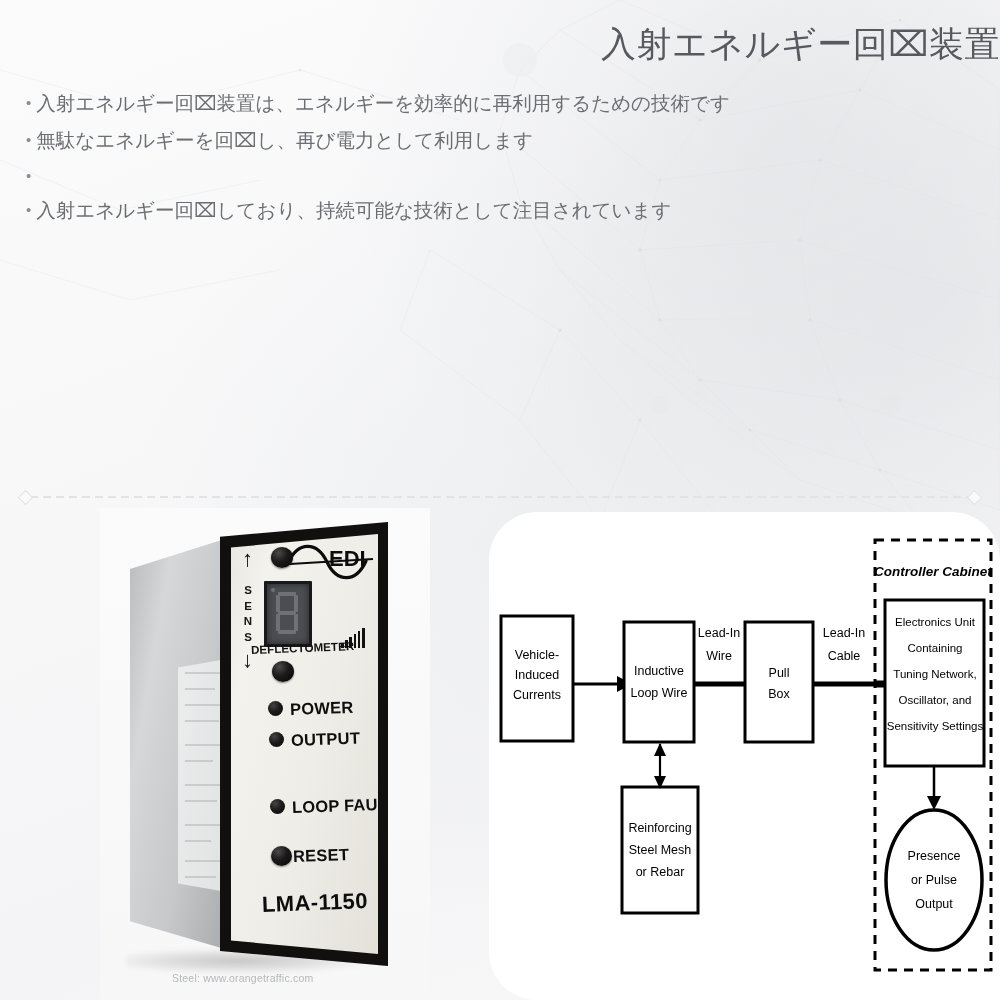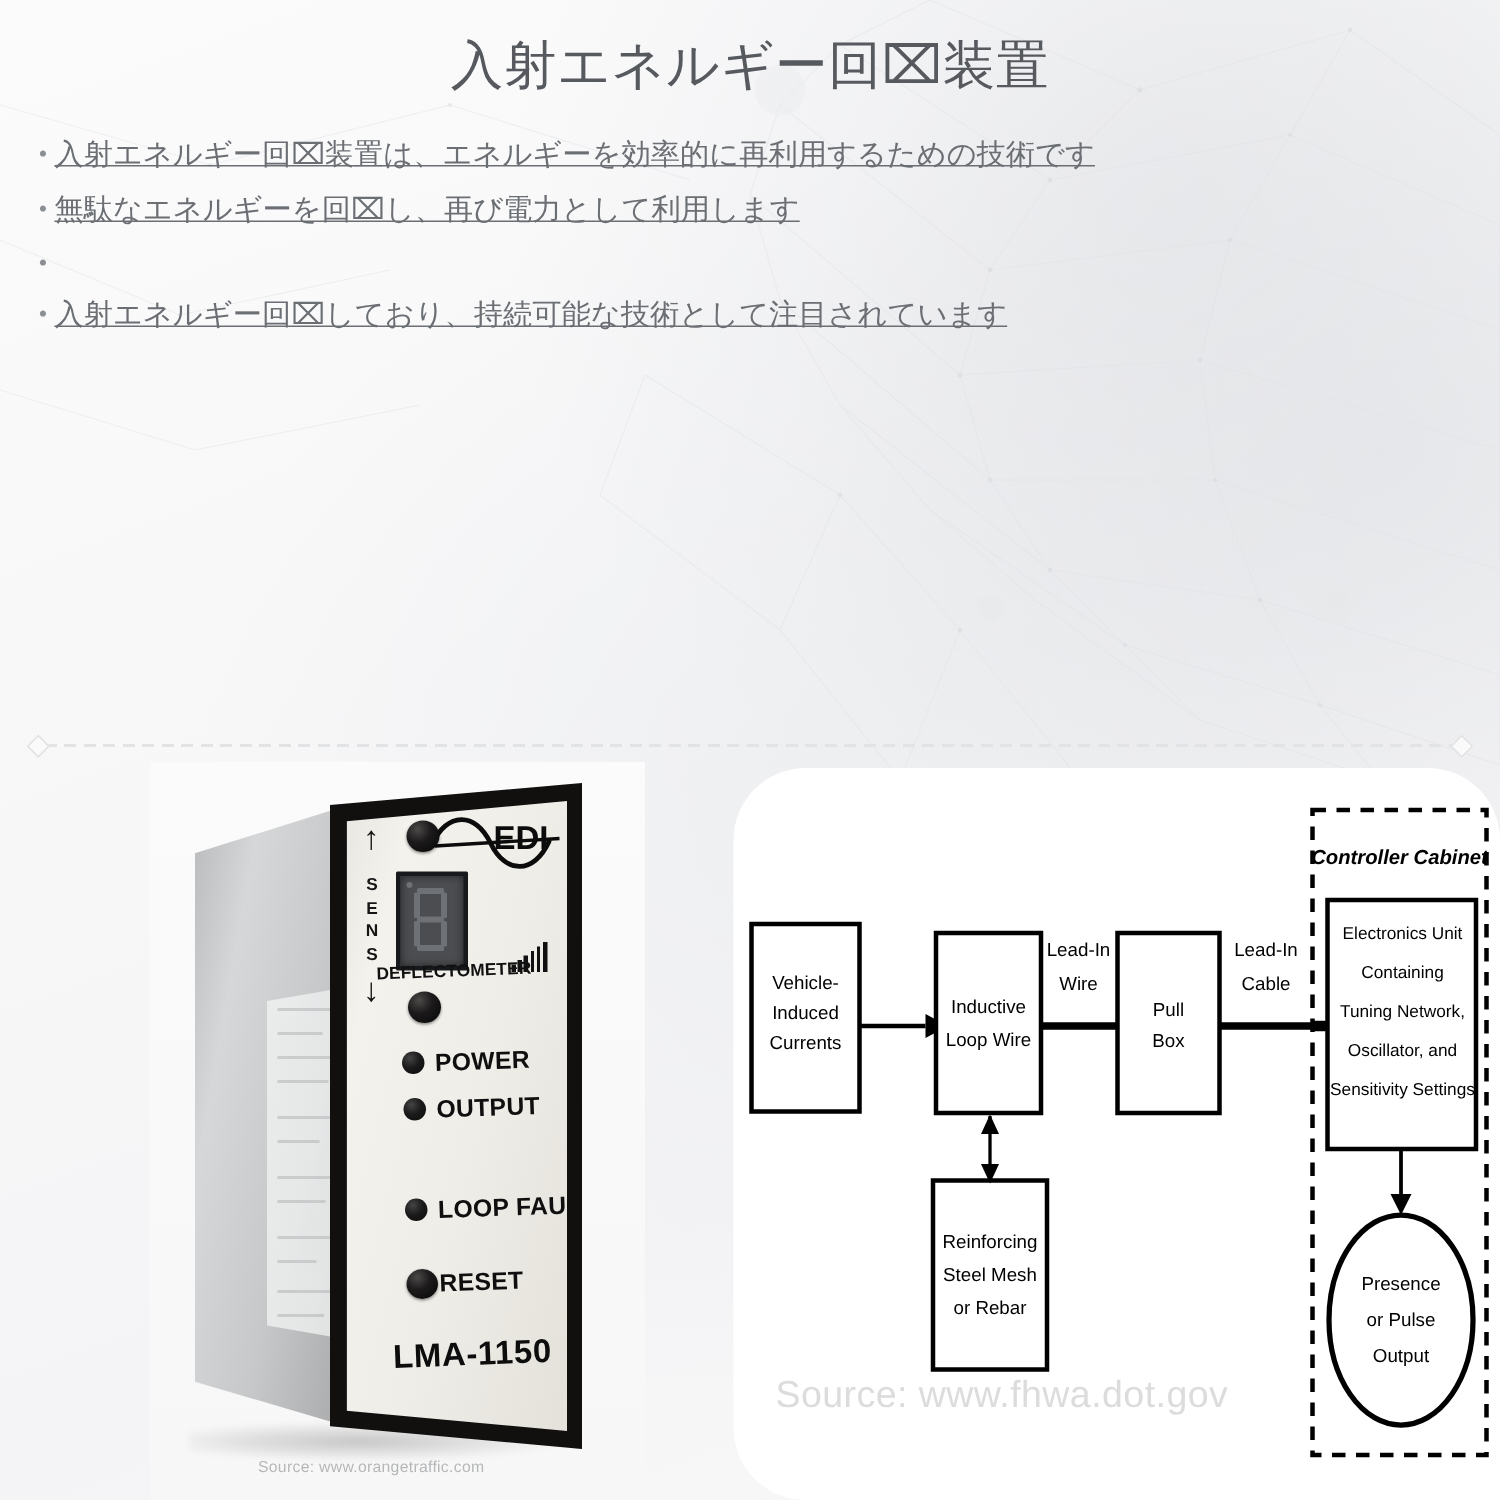--- a/index.html
+++ b/index.html
@@ -16,36 +16,36 @@
       radial-gradient(circle at 78% 14%, rgba(214,216,220,.40) 0%, rgba(214,216,220,0) 38%),
       radial-gradient(circle at 92% 30%, rgba(205,208,214,.32) 0%, rgba(205,208,214,0) 34%),
       radial-gradient(circle at 55% 52%, rgba(228,230,233,.45) 0%, rgba(228,230,233,0) 55%),
       linear-gradient(160deg,#fbfbfc 0%,#f7f7f8 45%,#f4f4f6 72%,#fafafa 100%);
   }
   
   #mesh{position:absolute;left:0;top:0;width:1000px;height:1000px;opacity:.55;pointer-events:none;}
 
   
   #title{
-    position:absolute;left:0;top:22px;width:1000px;text-align:center;
+    position:absolute;left:0;top:22px;width:1000px;text-align:right;
     font-size:35px;line-height:1.25;color:#565a5f;letter-spacing:.5px;
     font-weight:400;white-space:nowrap;
   }
   #bullets{
     position:absolute;left:26px;top:94px;width:950px;
   }
   .bullet{
     display:flex;align-items:flex-start;
     color:#6b6f74;font-size:19.5px;line-height:1.0;
     margin-bottom:17px;white-space:nowrap;
   }
   .bullet .dot{
     flex:0 0 auto;font-size:15px;line-height:1.15;color:#8b8f94;margin-right:5px;
   }
-  .bullet .btxt{flex:0 1 auto;text-decoration:underline;}
+  .bullet .btxt{flex:0 1 auto;}
 
   
   #divider{
     position:absolute;left:22px;top:495px;width:956px;height:3px;
   }
   #divider .line{
     position:absolute;left:8px;top:1px;width:940px;height:1.5px;
     background:repeating-linear-gradient(to right,#e2e3e5 0 8px,rgba(0,0,0,0) 8px 13px);
   }
   #divider .cap{
@@ -320,26 +320,25 @@
 
       <div class="face-item led" style="left:39px;top:265px;"></div>
       <div class="face-item ledlabel" style="left:61px;top:264px;transform:rotate(-2deg);transform-origin:left center;">LOOP FAULT</div>
 
       <div class="face-item pot" style="left:40px;top:312px;width:21px;height:20px;"></div>
       <div class="face-item ledlabel" style="left:62px;top:313px;transform:rotate(-2deg);transform-origin:left center;">RESET</div>
 
       <div class="face-item model" style="left:31px;top:358px;">LMA-1150</div>
     </div>
 
-    <div class="src-caption" style="left:72px;top:464px;">Source: www.orangetraffic.com</div>
+    <div class="src-caption" style="left:72px;top:464px;">Steel: www.orangetraffic.com</div>
   </div>
 
   <div id="panel-right">
 
-    <div class="wm">Source: www.fhwa.dot.gov</div>
 
     <svg id="diagram" viewBox="0 0 511 488">
 
       <rect x="386" y="28" width="116" height="430" fill="none" stroke="#000" stroke-width="3" stroke-dasharray="9,7"></rect>
 
       <line x1="205" y1="172" x2="255" y2="172" stroke="#000" stroke-width="5"></line>
       <line x1="325" y1="172" x2="390" y2="172" stroke="#000" stroke-width="5"></line>
       <line x1="386" y1="172" x2="396" y2="172" stroke="#000" stroke-width="7"></line>
 
       <rect x="12" y="104" width="72" height="125" fill="#fff" stroke="#000" stroke-width="3"></rect>

